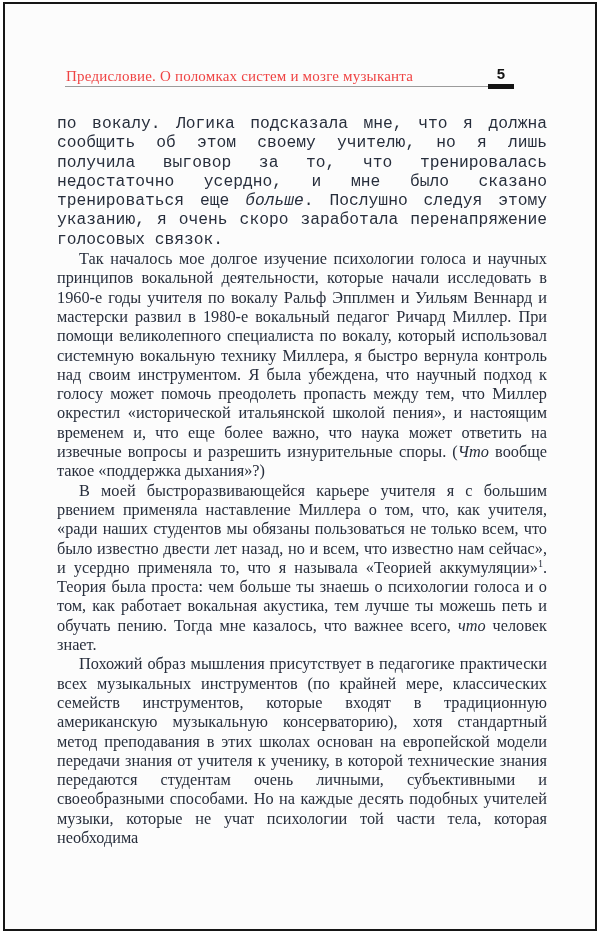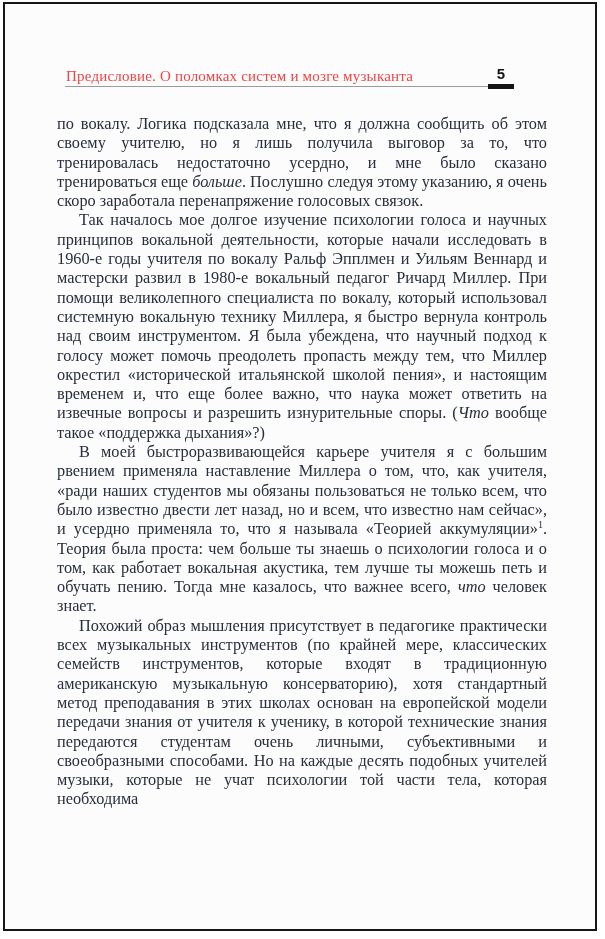--- a/index.html
+++ b/index.html
@@ -75,20 +75,21 @@
     hyphens: auto;
     -webkit-hyphens: auto;
   }
   .para {
     margin: 0;
     padding: 0;
     text-indent: 22px;
   }
   .para.no-indent {
     text-indent: 0;
+    font-family: Liberation Mono, monospace;
   }
   .para em {
     font-style: italic;
   }
   .para sup {
     font-size: 0.62em;
     line-height: 0;
     vertical-align: super;
   }
 </style>

